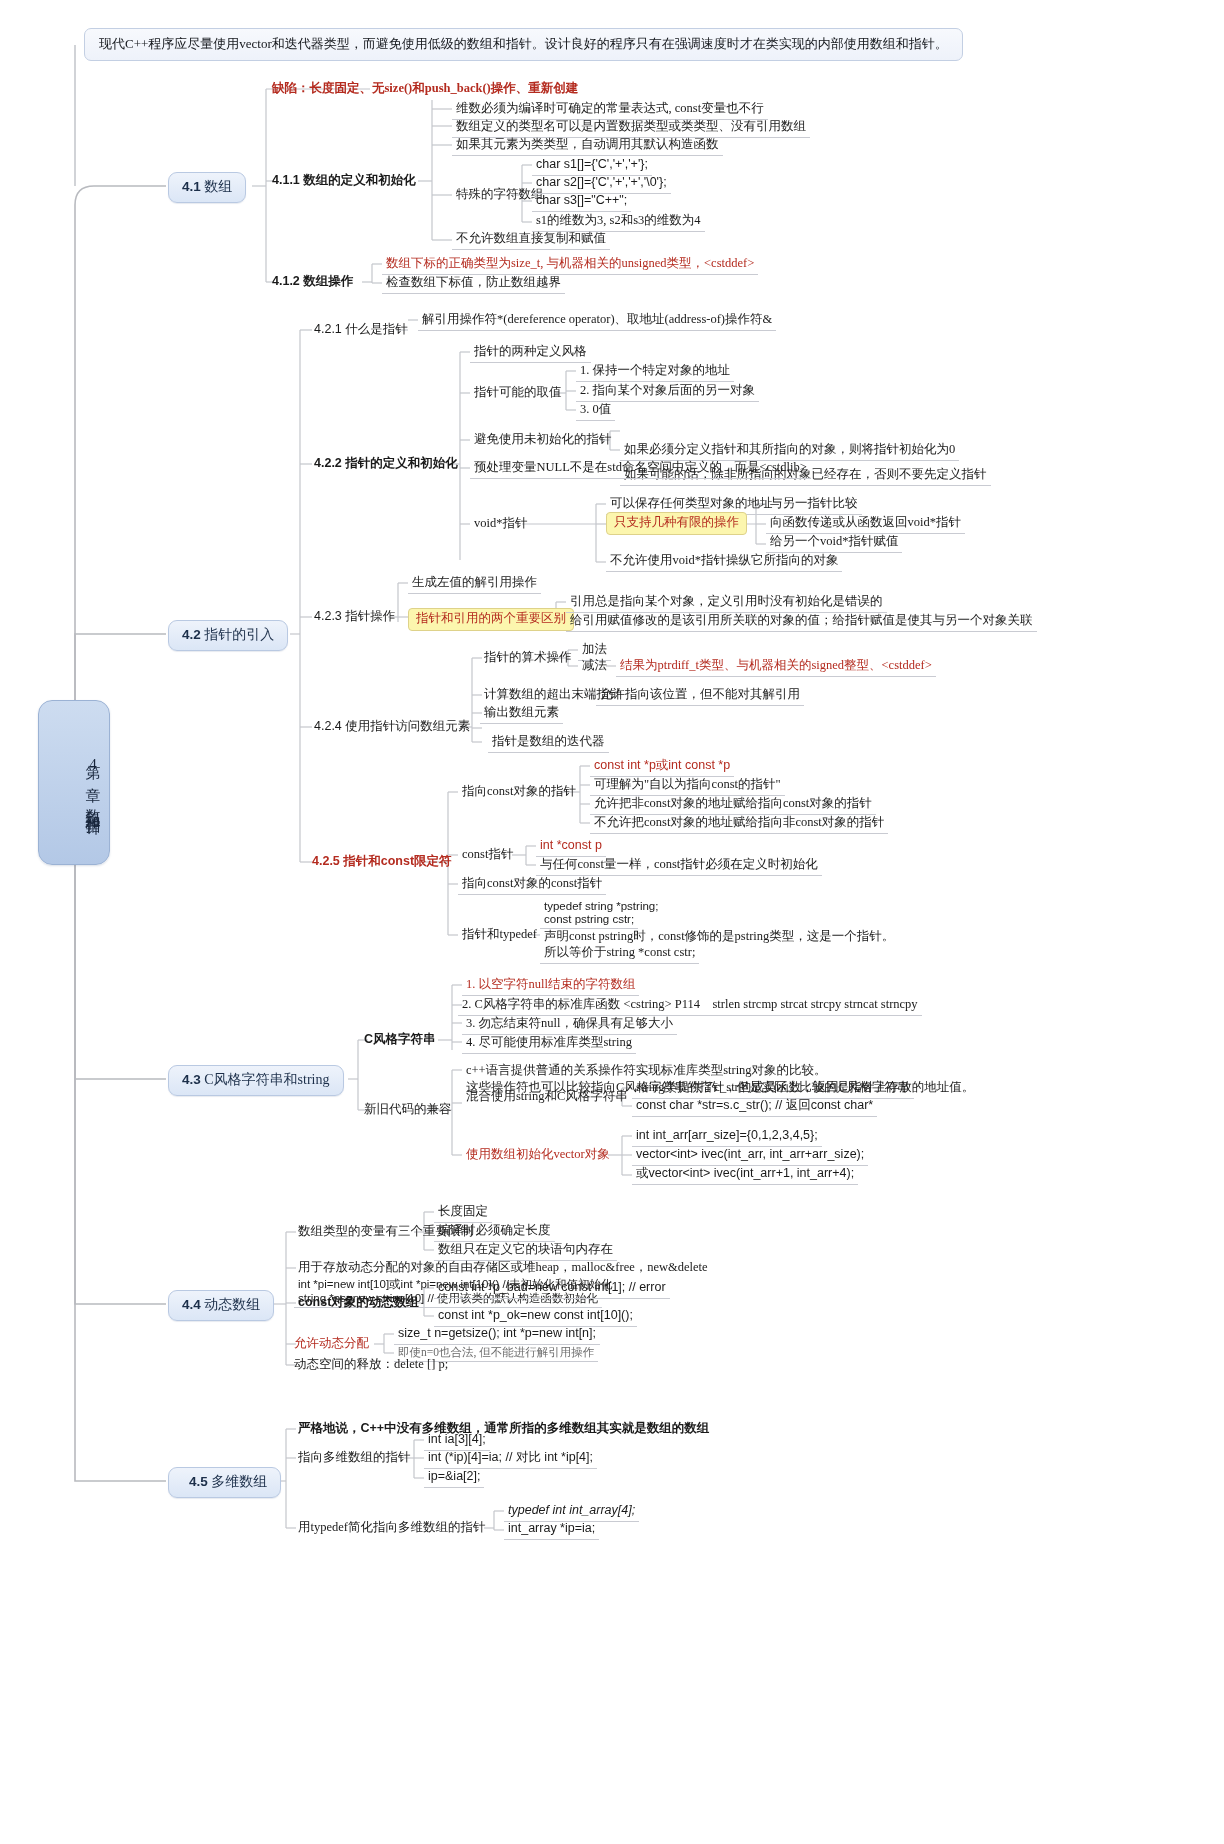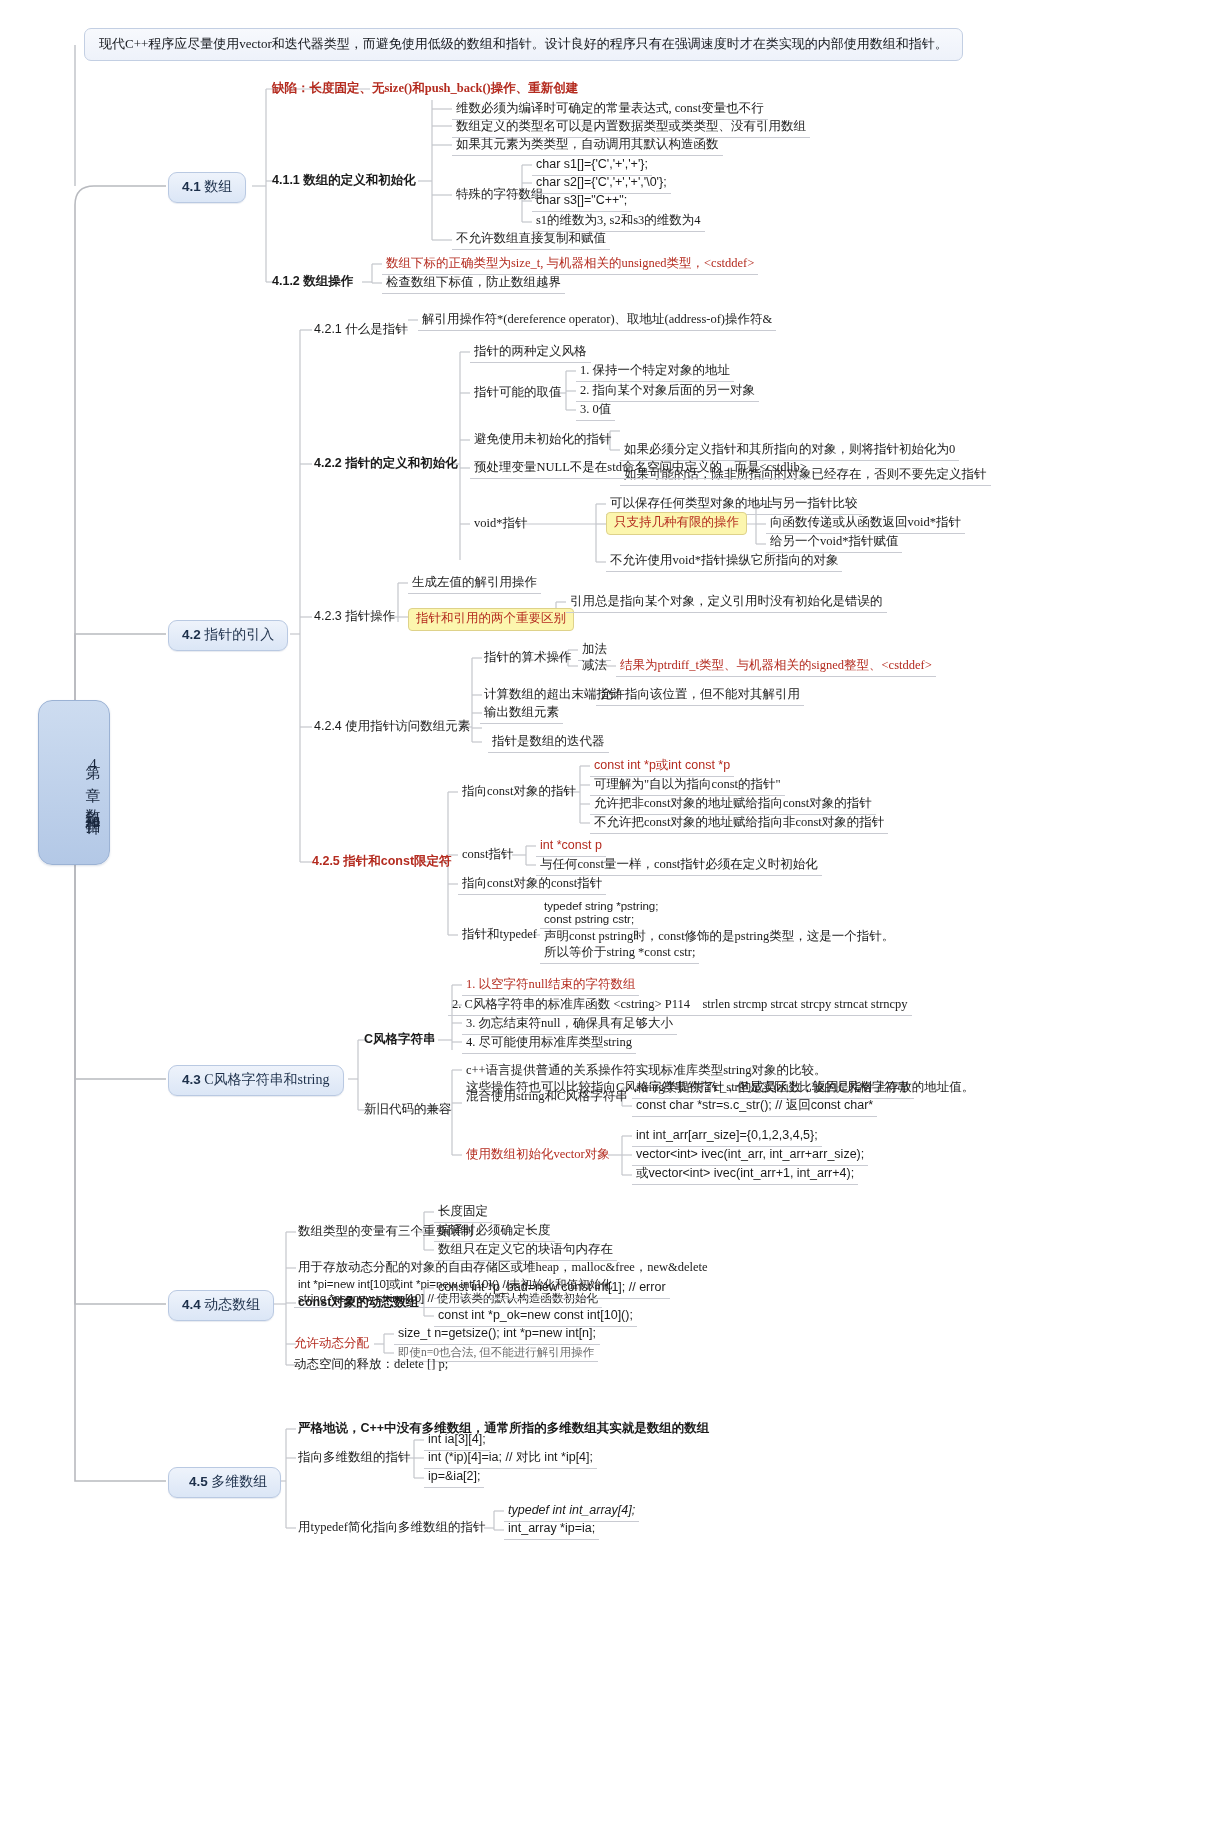--- a/index.html
+++ b/index.html
@@ -338,20 +338,21 @@
 <div class="node t" style="left:606px;top:552px;">不允许使用void*指针操纵它所指向的对象</div>
 
 <div class="node tn" style="left:310px;top:608px;">
   <span class="sans">4.2.3 指针操作</span>
 </div>
 <div class="node t" style="left:408px;top:574px;">生成左值的解引用操作</div>
 <div class="node hl" style="position:absolute;left:408px;top:608px;white-space:nowrap;">
   <span class="red">指针和引用的两个重要区别</span>
 </div>
 <div class="node t" style="left:566px;top:593px;">引用总是指向某个对象，定义引用时没有初始化是错误的</div>
+<div class="node t" style="left:566px;top:612px;">给引用赋值修改的是该引用所关联的对象的值；给指针赋值是使其与另一个对象关联</div>
 
 <div class="node tn" style="left:310px;top:718px;">
   <span class="sans">4.2.4 使用指针访问数组元素</span>
 </div>
 <div class="node tn" style="left:480px;top:649px;">指针的算术操作</div>
 <div class="node t" style="left:578px;top:641px;">加法</div>
 <div class="node tn" style="left:578px;top:657px;">减法</div>
 <div class="node t" style="left:616px;top:657px;">
   <span class="red">结果为ptrdiff_t类型、与机器相关的signed整型、&lt;cstddef&gt;</span>
 </div>
@@ -384,21 +385,21 @@
 <div class="node t sans small" style="left:540px;top:911px;">const pstring cstr;</div>
 <div class="node tn" style="left:540px;top:928px;">声明const pstring时，const修饰的是pstring类型，这是一个指针。</div>
 <div class="node t" style="left:540px;top:944px;">所以等价于string *const cstr;</div>
 
 <div class="node tn" style="left:360px;top:1031px;">
   <span class="sans" style="font-weight:bold;">C风格字符串</span>
 </div>
 <div class="node t" style="left:462px;top:976px;">
   <span class="red">1. 以空字符null结束的字符数组</span>
 </div>
-<div class="node t" style="left:448px;top:996px;font-family:Liberation Serif, serif;">2. C风格字符串的标准库函数 &lt;cstring&gt; P114　strlen strcmp strcat strcpy strncat strncpy</div>
+<div class="node t" style="left:458px;top:996px;font-family:Liberation Serif, serif;">2. C风格字符串的标准库函数 &lt;cstring&gt; P114　strlen strcmp strcat strcpy strncat strncpy</div>
 <div class="node t" style="left:462px;top:1015px;">3. 勿忘结束符null，确保具有足够大小</div>
 <div class="node t" style="left:462px;top:1034px;">4. 尽可能使用标准库类型string</div>
 
 <div class="node tn" style="left:360px;top:1101px;">新旧代码的兼容</div>
 
 <div class="node tn two" style="left:462px;top:1061px;width:560px;">
   <div>c++语言提供普通的关系操作符实现标准库类型string对象的比较。</div>
   <div>这些操作符也可以比较指向C风格字符串的指针，但是实际上比较的是指针上存放的地址值。</div>
 </div>
 

